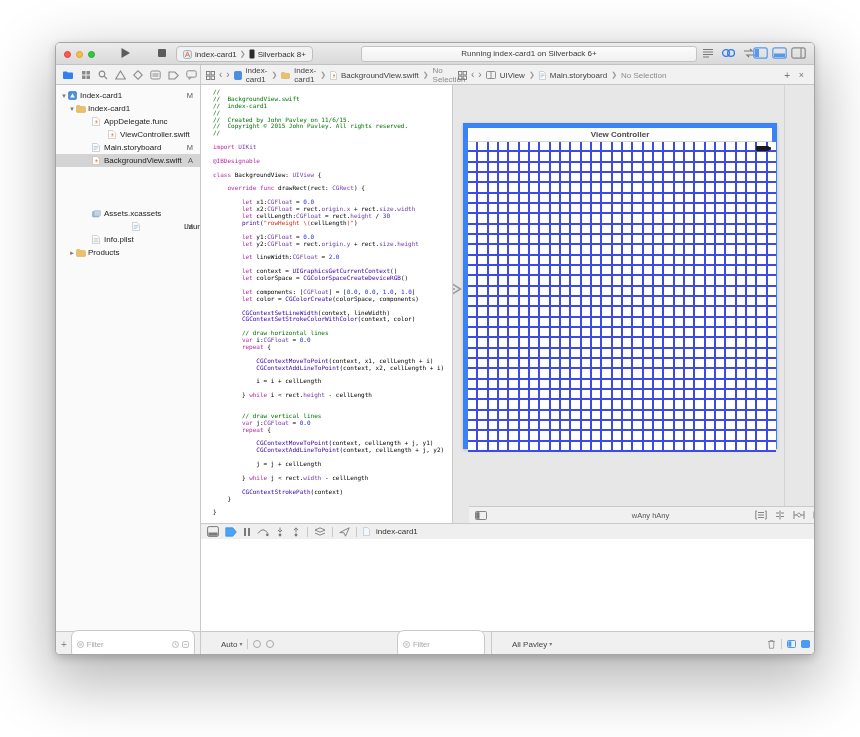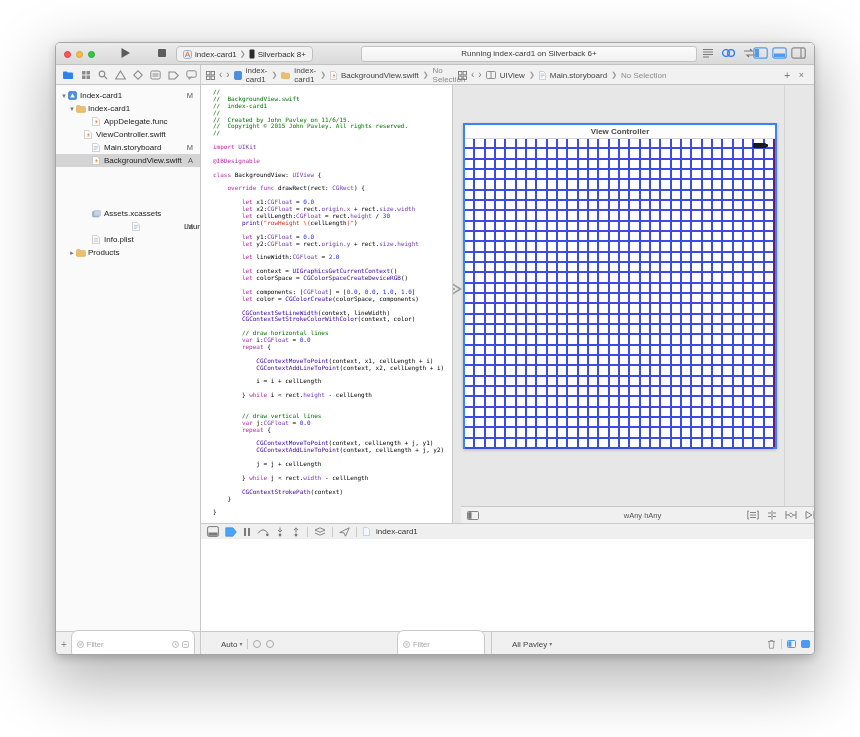--- a/index.html
+++ b/index.html
@@ -43,29 +43,29 @@
     display:flex; align-items:center; gap:3px; padding:0 5px; color:#a5a5a5; font-size:7.5px; }
   
   .code-pane { position:absolute; left:145px; top:42px; width:252px; height:438px; background:#fff;
     border-right:1px solid #c9c9c9; overflow:hidden; padding:4px 0 0 12px; }
   .cl { height:6.9px; line-height:6.9px; font-size:6px; font-family:"DejaVu Sans Mono", monospace; white-space:pre; }
   .tk-c{color:#007400} .tk-k{color:#b32da2} .tk-t{color:#703daa}
   .tk-n{color:#272ad8} .tk-s{color:#d12f1b} .tk-f{color:#3900a0} .tk-p{color:#000}
   
   .ib-pane { position:absolute; left:397px; top:42px; width:363px; height:438px; background:#e7e7e7; }
   .ib-canvas { position:absolute; left:0; top:0; width:363px; height:421px; overflow:hidden; }
-  .vc-card { position:absolute; left:10px; top:38px; width:314px; height:326px; background:#701a75;
-    border:2px solid #3b82f6; box-shadow:0 1px 3px rgba(0,0,0,.2); }
+  .vc-card { position:absolute; left:10px; top:38px; width:314px; height:326px; background:#d946ef;
+    border:5px solid #3b82f6; box-shadow:0 1px 3px rgba(0,0,0,.2); }
   .vc-header { height:14px; border-bottom:1px solid #d6d6d6; font-size:8px; font-weight:bold; color:#4a4a4a;
     text-align:center; line-height:14px; background:#fdfdfd; }
   .vc-grid { position:relative; width:308px; height:310px; background:#fff; }
   .battery { position:absolute; right:7px; top:4px; width:13px; height:5px; background:#1a1a1a; border-radius:1px; }
   .battery:after { content:""; position:absolute; right:-2px; top:1.2px; width:1.6px; height:2.6px; background:#1a1a1a; border-radius:0 1px 1px 0; }
   .ib-scroll { position:absolute; left:331px; top:0; width:1px; height:421px; background:#d4d4d4; }
-  .ib-bar { position:absolute; left:8px; top:421px; width:363px; height:17px; background:#f0f0f0; border-top:1px solid #c9c9c9;
+  .ib-bar { position:absolute; left:16px; top:421px; width:363px; height:17px; background:#f0f0f0; border-top:1px solid #c9c9c9;
     display:flex; align-items:center; }
   .sizeclass { position:absolute; left:0; right:0; text-align:center; font-size:7.5px; color:#555; }
   
   .dbg-toolbar { position:absolute; left:145px; top:480px; width:615px; height:16px; background:#efefef;
     border-top:1px solid #c9c9c9; display:flex; align-items:center; gap:6px; padding-left:6px; }
   .dbg-sep { width:1px; height:10px; background:#c9c9c9; }
   .vars-view { position:absolute; left:145px; top:496px; width:290px; height:92px; background:#fff; }
   .console-view { position:absolute; left:435px; top:496px; width:325px; height:92px; background:#fff; border-left:1px solid #c9c9c9;
     padding:5px 8px; font-family:"DejaVu Sans Mono", monospace; font-size:7px; font-weight:bold; color:#000; }
   .popup { display:flex; align-items:center; gap:2px; font-size:8px; color:#444;margin-left:12px; }
@@ -302,21 +302,21 @@
           <span class="disc"></span>
           <span class="ficon">
             <svg width="8" height="9" viewBox="0 0 8 9">
               <path d="M0.5 0.5 h4.5 l2.5 2.5 v5.5 h-7z" fill="#fff" stroke="#b5b5b5" stroke-width="0.6"></path>
               <path d="M1.6 6.4 q2.2 0.7 4.2-1 q-0.3 2.2-4.2 1z" fill="#ef8234"></path>
               <circle cx="4.4" cy="4.6" r="1.1" fill="#ef8234"></circle>
             </svg>
           </span>
           <span class="flabel">AppDelegate.func</span>
         </div>
-        <div class="nav-row" style="padding-left: 20px;">
+        <div class="nav-row" style="padding-left: 44px;">
           <span class="disc"></span>
           <span class="ficon">
             <svg width="8" height="9" viewBox="0 0 8 9">
               <path d="M0.5 0.5 h4.5 l2.5 2.5 v5.5 h-7z" fill="#fff" stroke="#b5b5b5" stroke-width="0.6"></path>
               <path d="M1.6 6.4 q2.2 0.7 4.2-1 q-0.3 2.2-4.2 1z" fill="#ef8234"></path>
               <circle cx="4.4" cy="4.6" r="1.1" fill="#ef8234"></circle>
             </svg>
           </span>
           <span class="flabel">ViewController.swift</span>
         </div>

